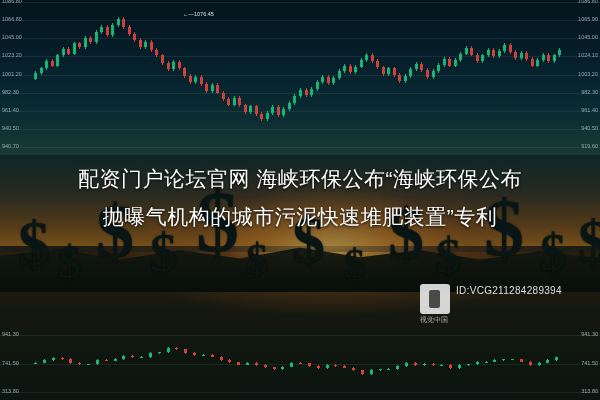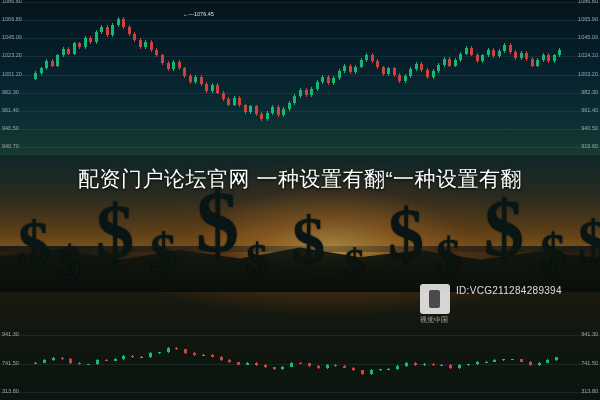--- a/index.html
+++ b/index.html
@@ -302,21 +302,22 @@
       <div class="candle" style="left: 552.958px; top: 55.4366px; height: 5.5622px; background: rgb(25, 195, 125);"></div>
       <div class="wick" style="left: 553.958px; top: 53.5766px; height: 9.2822px; background: rgb(25, 195, 125); position: absolute;"></div>
       <div class="candle" style="left: 558.479px; top: 49.8744px; height: 5.5622px; background: rgb(25, 195, 125);"></div>
       <div class="wick" style="left: 559.479px; top: 48.0144px; height: 9.2822px; background: rgb(25, 195, 125); position: absolute;"></div>
     </div>
 
   <div class="annot" style="left:183px;top:11px;">←—1076.45</div>
 
   <div class="caption-band"></div>
   <div class="caption">
-    <div>配资门户论坛官网 一种设置有翻“一种设置有翻</div>
+    <div>配资门户论坛官网 海峡环保公布“海峡环保公布</div>
+    <div>抛曝气机构的城市污泥快速堆肥装置”专利</div>
   </div>
 
   <div class="wm">
     <div class="wm-logo"></div>
     <div class="wm-id">ID:VCG211284289394</div>
     <div class="wm-cn">视觉中国</div>
   </div>
 
   <div class="chart-bot" id="chart-bot">
       <div class="gridline" style="top: 2px;"></div>

